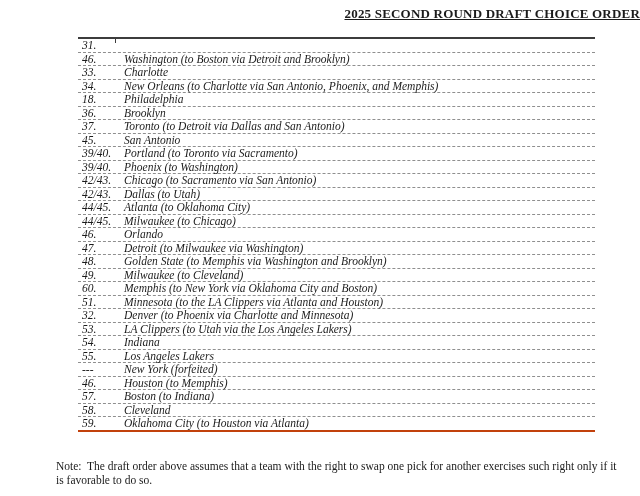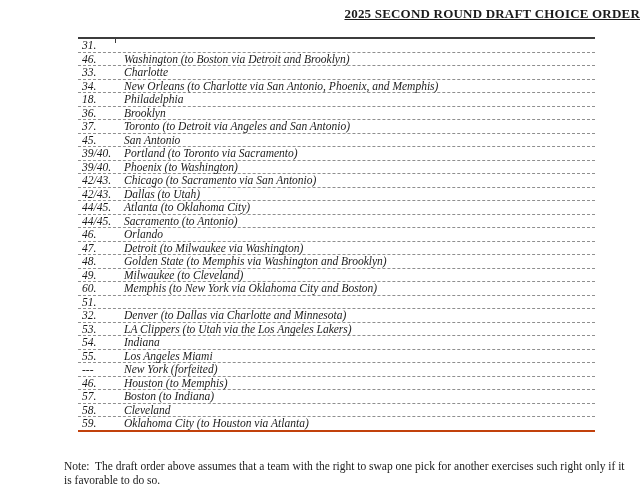--- a/index.html
+++ b/index.html
@@ -59,21 +59,21 @@
   .col-tick {
     position: absolute;
     left: 37px;
     top: 0;
     width: 1px;
     height: 4px;
     background: #3c3c3c;
   }
   .doc-note {
     position: absolute;
-    left: 64px;
+    left: 56px;
     top: 459px;
     width: 562px;
     font-size: 11.5px;
     line-height: 14px;
     white-space: pre-wrap;
   }
 </style>
 </head>
 <body>
 
@@ -106,21 +106,21 @@
     <span class="team-cell">Philadelphia</span>
   </div>
 
   <div class="draft-row">
     <span class="pick-cell">36.</span>
     <span class="team-cell">Brooklyn</span>
   </div>
 
   <div class="draft-row">
     <span class="pick-cell">37.</span>
-    <span class="team-cell">Toronto (to Detroit via Angeles and San Antonio)</span>
+    <span class="team-cell">Toronto (to Detroit via Dallas and San Antonio)</span>
   </div>
 
   <div class="draft-row">
     <span class="pick-cell">45.</span>
     <span class="team-cell">San Antonio</span>
   </div>
 
   <div class="draft-row">
     <span class="pick-cell">39/40.</span>
     <span class="team-cell">Portland (to Toronto via Sacramento)</span>
@@ -142,21 +142,21 @@
     <span class="team-cell">Dallas (to Utah)</span>
   </div>
 
   <div class="draft-row">
     <span class="pick-cell">44/45.</span>
     <span class="team-cell">Atlanta (to Oklahoma City)</span>
   </div>
 
   <div class="draft-row">
     <span class="pick-cell">44/45.</span>
-    <span class="team-cell">Sacramento (to Antonio)</span>
+    <span class="team-cell">Milwaukee (to Chicago)</span>
   </div>
 
   <div class="draft-row">
     <span class="pick-cell">46.</span>
     <span class="team-cell">Orlando</span>
   </div>
 
   <div class="draft-row">
     <span class="pick-cell">47.</span>
     <span class="team-cell">Detroit (to Milwaukee via Washington)</span>
@@ -172,40 +172,41 @@
     <span class="team-cell">Milwaukee (to Cleveland)</span>
   </div>
 
   <div class="draft-row">
     <span class="pick-cell">60.</span>
     <span class="team-cell">Memphis (to New York via Oklahoma City and Boston)</span>
   </div>
 
   <div class="draft-row">
     <span class="pick-cell">51.</span>
+    <span class="team-cell">Minnesota (to the LA Clippers via Atlanta and Houston)</span>
   </div>
 
   <div class="draft-row">
     <span class="pick-cell">32.</span>
-    <span class="team-cell">Denver (to Dallas via Charlotte and Minnesota)</span>
+    <span class="team-cell">Denver (to Phoenix via Charlotte and Minnesota)</span>
   </div>
 
   <div class="draft-row">
     <span class="pick-cell">53.</span>
     <span class="team-cell">LA Clippers (to Utah via the Los Angeles Lakers)</span>
   </div>
 
   <div class="draft-row">
     <span class="pick-cell">54.</span>
     <span class="team-cell">Indiana</span>
   </div>
 
   <div class="draft-row">
     <span class="pick-cell">55.</span>
-    <span class="team-cell">Los Angeles Miami</span>
+    <span class="team-cell">Los Angeles Lakers</span>
   </div>
 
   <div class="draft-row">
     <span class="pick-cell">---</span>
     <span class="team-cell">New York (forfeited)</span>
   </div>
 
   <div class="draft-row">
     <span class="pick-cell">46.</span>
     <span class="team-cell">Houston (to Memphis)</span>

